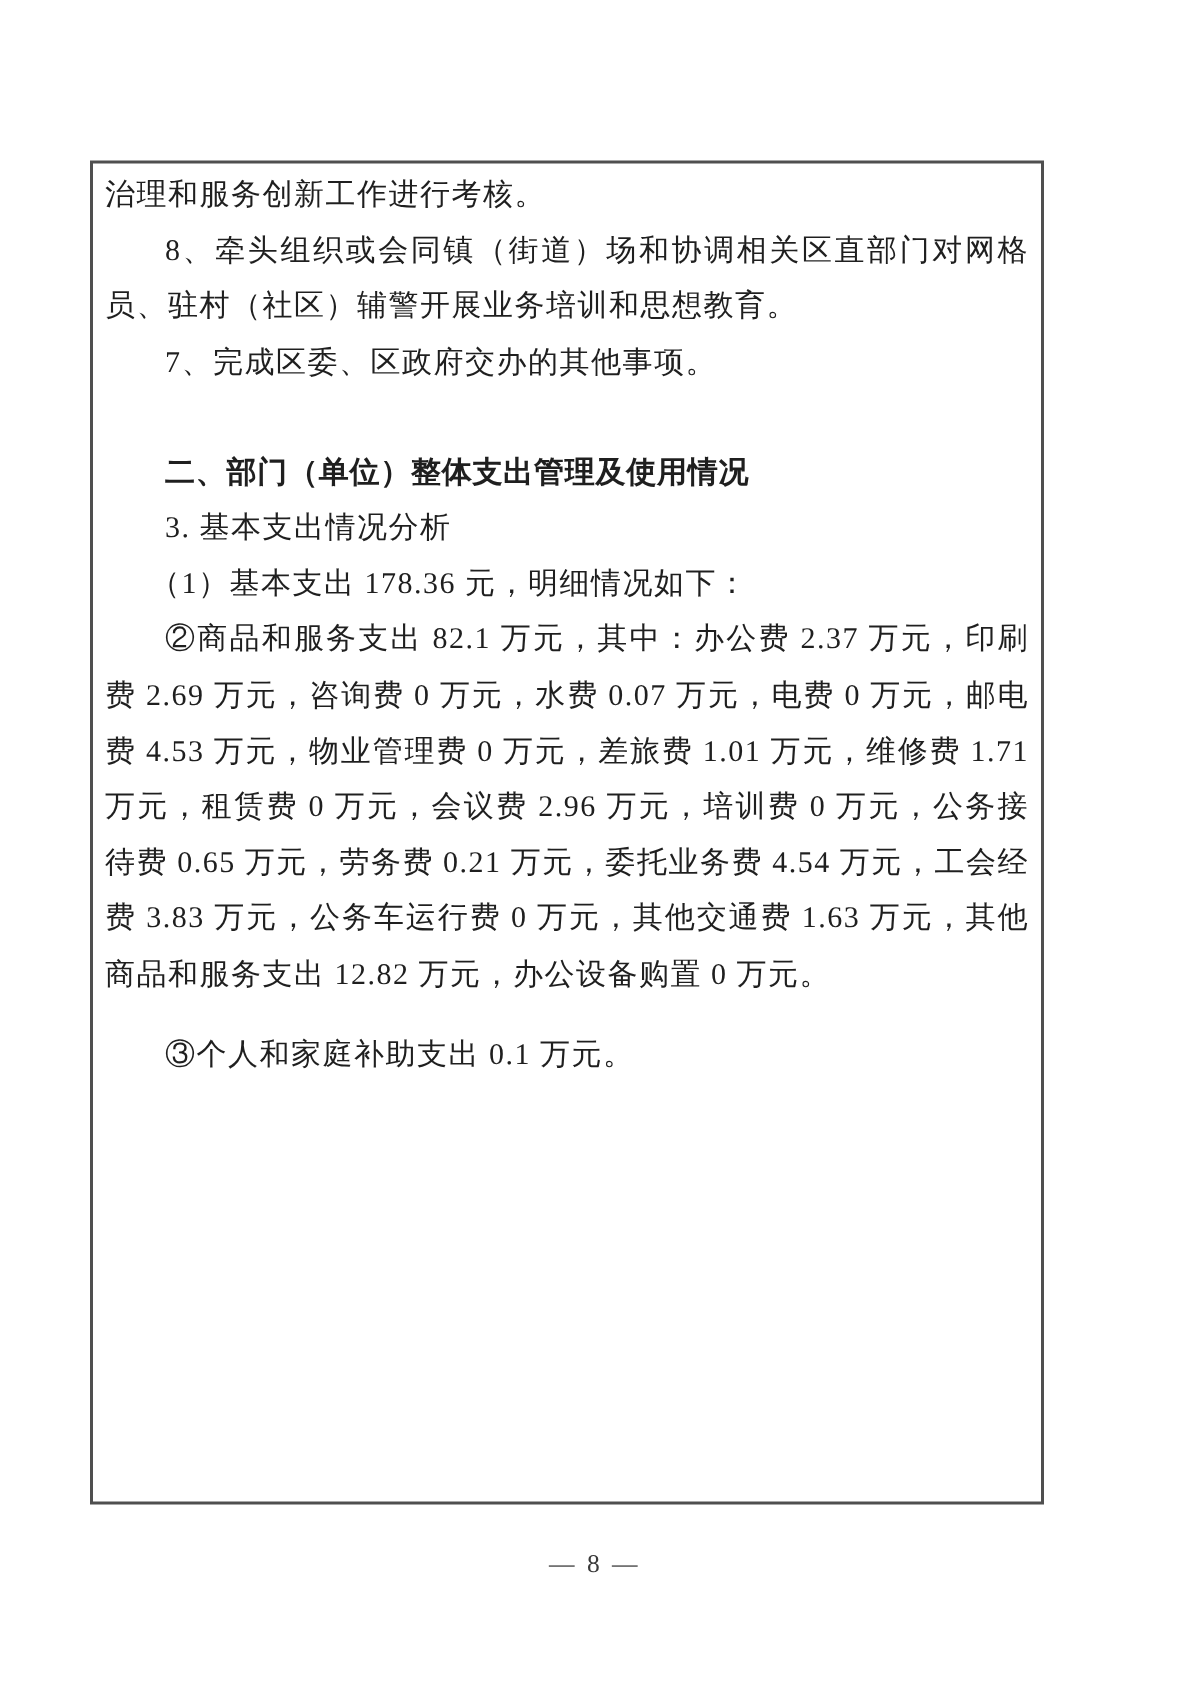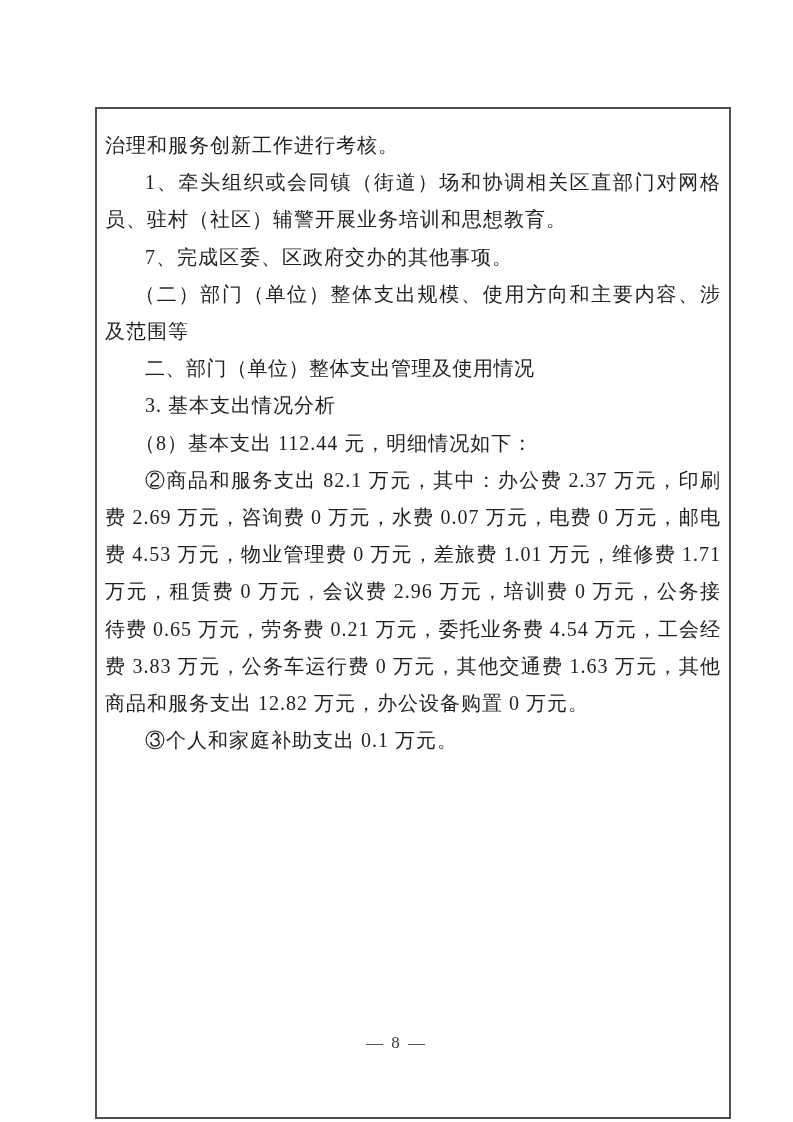--- a/index.html
+++ b/index.html
@@ -10,63 +10,63 @@
   body {
     position: relative;
     width: 793px;
     height: 1122px;
     font-family: "Liberation Serif", "DejaVu Serif", serif;
     color: #1f1f1f;
     overflow: hidden;
   }
   .content-box {
     position: absolute;
-    left: 95px;
+    left: 60px;
     top: 107px;
     width: 636px;
-    height: 1012px;
+    height: 896px;
     box-sizing: border-box;
     border: 2px solid #4f4f4f;
-    padding: 18px 8px 0 8px;
+    padding: 3px 8px 0 8px;
     background: #ffffff;
   }
   .para {
     margin: 0;
     font-size: 20px;
     line-height: 37.2px;
     text-align: justify;
     letter-spacing: 1px;
     word-break: break-all;
   }
   .para.bold {
     font-family: "Liberation Sans", "DejaVu Sans", sans-serif;
-    font-weight: normal;
+    font-weight: bold;
     letter-spacing: 0.5px;
+    margin-top: 36px;
   }
   .page-footer {
     position: absolute;
     left: 0;
     top: 1033px;
     width: 793px;
     text-align: center;
     font-size: 17px;
     color: #3a3a3a;
     letter-spacing: 2px;
   }
 </style>
 </head>
 <body>
 
 <div class="content-box">
   <div>
       <p class="para" style="text-indent: 0em;">治理和服务创新工作进行考核。</p>
-      <p class="para" style="text-indent: 2em;">1、牵头组织或会同镇（街道）场和协调相关区直部门对网格员、驻村（社区）辅警开展业务培训和思想教育。</p>
+      <p class="para" style="text-indent: 2em;">8、牵头组织或会同镇（街道）场和协调相关区直部门对网格员、驻村（社区）辅警开展业务培训和思想教育。</p>
       <p class="para" style="text-indent: 2em;">7、完成区委、区政府交办的其他事项。</p>
-      <p class="para" style="text-indent: 1.5em;">（二）部门（单位）整体支出规模、使用方向和主要内容、涉及范围等</p>
       <p class="para bold" style="text-indent: 2em;">二、部门（单位）整体支出管理及使用情况</p>
       <p class="para" style="text-indent: 2em;">3. 基本支出情况分析</p>
-      <p class="para" style="text-indent: 1.5em;">（8）基本支出 112.44 元，明细情况如下：</p>
+      <p class="para" style="text-indent: 1.5em;">（1）基本支出 178.36 元，明细情况如下：</p>
       <p class="para" style="text-indent: 2em;">②商品和服务支出 82.1 万元，其中：办公费 2.37 万元，印刷费 2.69 万元，咨询费 0 万元，水费 0.07 万元，电费 0 万元，邮电费 4.53 万元，物业管理费 0 万元，差旅费 1.01 万元，维修费 1.71 万元，租赁费 0 万元，会议费 2.96 万元，培训费 0 万元，公务接待费 0.65 万元，劳务费 0.21 万元，委托业务费 4.54 万元，工会经费 3.83 万元，公务车运行费 0 万元，其他交通费 1.63 万元，其他商品和服务支出 12.82 万元，办公设备购置 0 万元。</p>
-      <p class="para" style="text-indent: 2em;">③个人和家庭补助支出 0.1 万元。</p>
+      <p class="para" style="text-indent: 2em; margin-top: 16px;">③个人和家庭补助支出 0.1 万元。</p>
     </div>
 </div>
 
 <div class="page-footer">— 8 —</div>
 
 </body></html>

